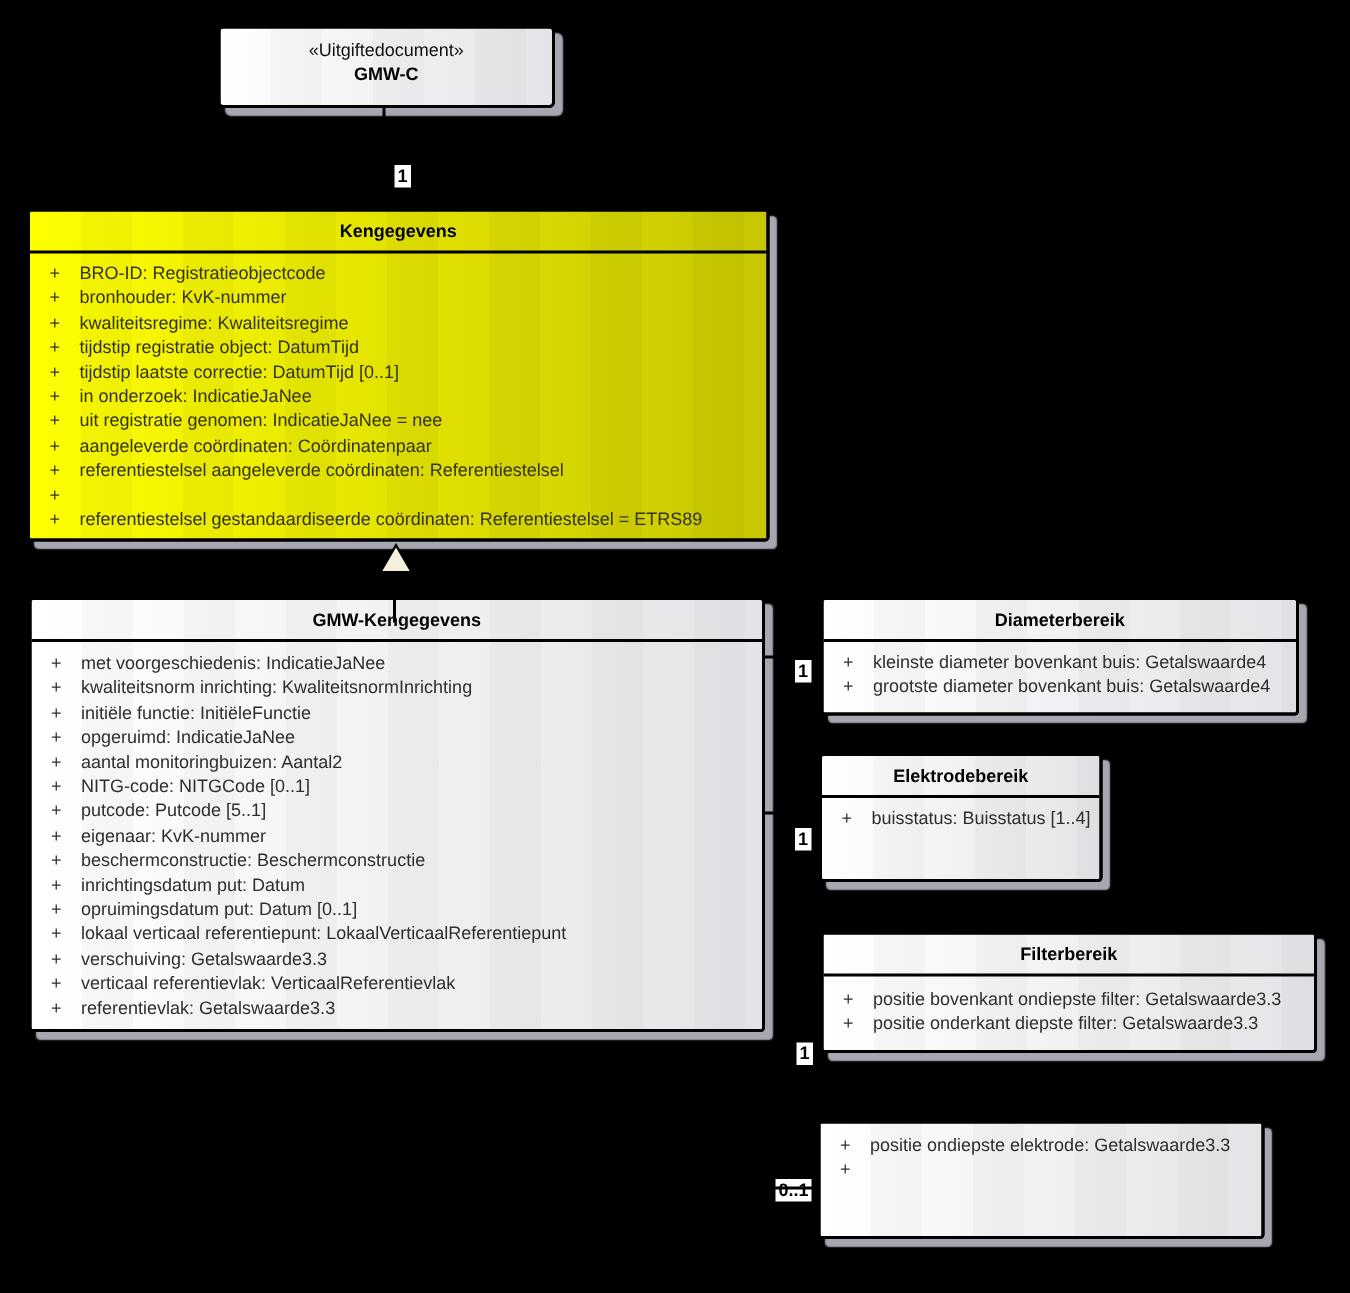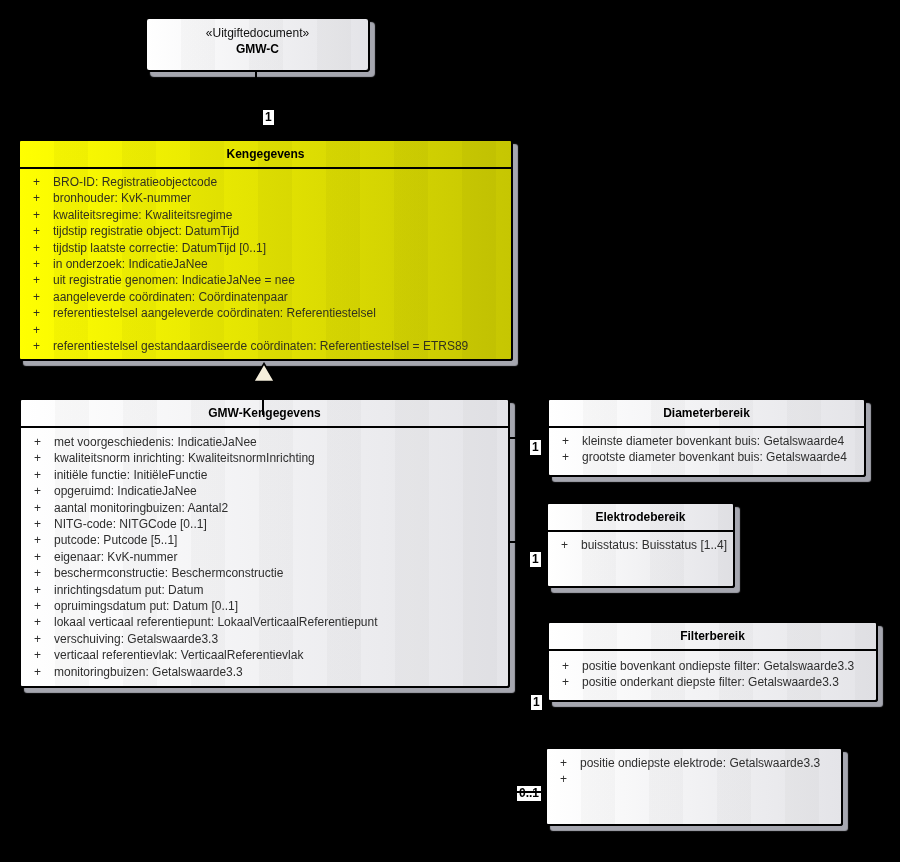--- a/index.html
+++ b/index.html
@@ -207,21 +207,21 @@
           <span class="attr-text">verschuiving: Getalswaarde3.3</span>
         </div>
 
         <div class="attr-row">
           <span class="vis">+</span>
           <span class="attr-text">verticaal referentievlak: VerticaalReferentievlak</span>
         </div>
 
         <div class="attr-row">
           <span class="vis">+</span>
-          <span class="attr-text">monitoringbuizen: Getalswaarde3.3</span>
+          <span class="attr-text">referentievlak: Getalswaarde3.3</span>
         </div>
       </div>
   </div>
 
   <div class="uml-box" style="left:547px;top:398px;width:319px;height:79px;">
     <div class="uml-title">Diameterbereik</div>
     <div class="attrs">
 
         <div class="attr-row">
           <span class="vis">+</span>

